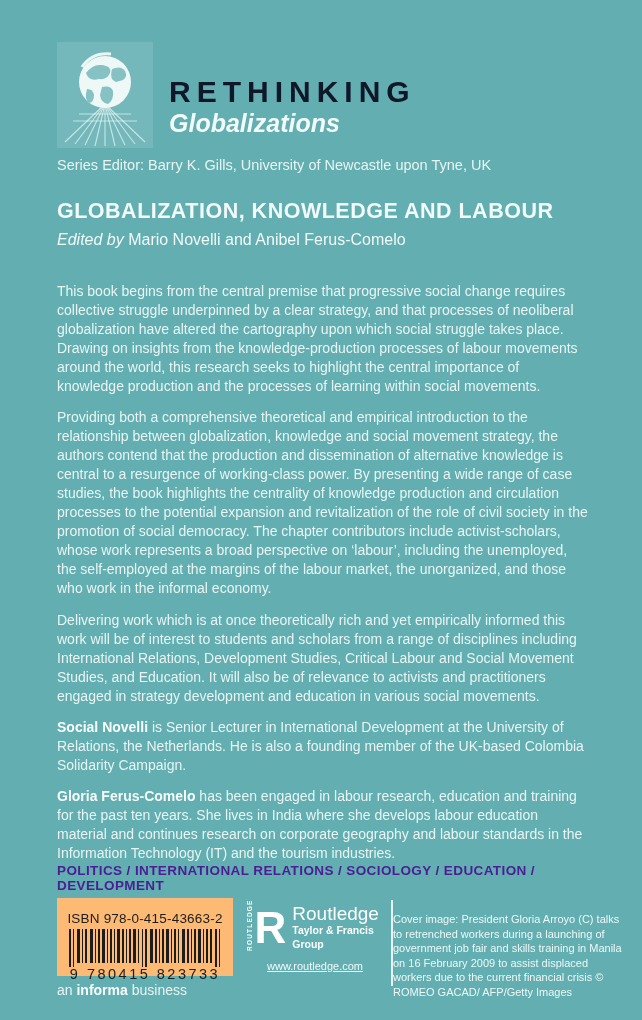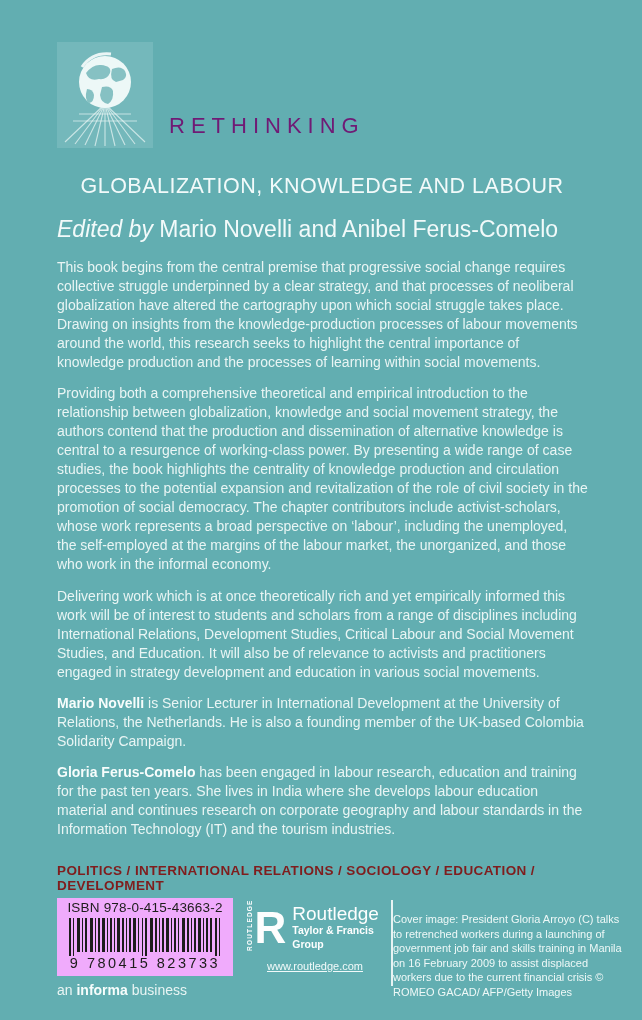--- a/index.html
+++ b/index.html
@@ -12,59 +12,59 @@
     overflow:hidden;
   }
   .page{position:absolute;inset:0;}
   .content{padding:42px 55px 0 57px;}
 
   
   .logo-row{display:flex;align-items:flex-end;}
   .logo-box{width:96px;height:106px;flex:0 0 auto;}
   .logo-text{margin-left:16px;margin-bottom:10px;}
   .series-name{
-    font-size:22px;letter-spacing:6px;color:#701a75;line-height:1.15;
+    font-size:30px;letter-spacing:6px;color:#0f172a;line-height:1.15;font-weight:bold;
   }
   .series-subname{
     font-size:25px;font-weight:bold;font-style:italic;color:#f3fbfa;line-height:1.15;
   }
   .series-editor{
     margin-top:9px;font-size:14.5px;color:#e9f5f4;
   }
 
   
   .book-title{
-    margin-top:26px;font-size:21.5px;letter-spacing:0.5px;color:#f2fafa;font-weight:400;text-align:center;
-  }
-  .edited-line{margin-top:17px;font-size:23px;color:#f2fafa;}
+    margin-top:26px;font-size:21.5px;letter-spacing:0.5px;color:#f2fafa;font-weight:700;
+  }
+  .edited-line{margin-top:7px;font-size:16px;color:#f2fafa;}
   .edited-prefix{font-style:italic;}
 
   
-  .blurb{margin-top:15px;width:532px;}
+  .blurb{margin-top:33px;width:532px;}
   .blurb p{
     margin:0 0 12px 0;font-size:14px;line-height:1.36;color:#e9f5f4;
   }
   .bio-name{font-weight:bold;color:#f7fdfc;}
 
   
   .categories{
     position:absolute;left:57px;top:863px;
-    font-size:13.5px;font-weight:bold;letter-spacing:0.4px;color:#7f1d1d;
+    font-size:13.5px;font-weight:bold;letter-spacing:0.4px;color:#4c1d95;
     width:540px;
   }
 
   
   .bottom-row{
     position:absolute;left:57px;top:898px;right:14px;
     display:flex;align-items:flex-start;
   }
   .barcode-box{
-    width:176px;height:78px;background:#f0abfc;
+    width:176px;height:78px;background:#fdba74;
     color:#1d1d1b;text-align:center;flex:0 0 auto;
-    padding-top:3px;box-sizing:border-box;
+    padding-top:14px;box-sizing:border-box;
   }
   .isbn-label{font-size:13.5px;letter-spacing:0.2px;line-height:1.1;}
   .bars{margin:2px auto 0 auto;width:156px;height:38px;display:block;}
   .barcode-digits{
     font-size:14.5px;letter-spacing:2.5px;line-height:1.05;margin-top:0;
     font-family:"Liberation Sans", sans-serif;
   }
 
   .pub{margin-left:14px;width:136px;flex:0 0 auto;color:#fdfefe;padding-top:6px;}
   .pub-top{display:flex;align-items:center;}
@@ -124,33 +124,35 @@
             <path d="M29 31 q7 -9 15 -8 q11 1 9 8 q-3 7 -11 6 q-10 3 -13 -6 z"></path>
             <path d="M55 27 q9 -4 13 2 q3 6 -2 9 l-7 2 q-7 -2 -4 -13 z"></path>
             <path d="M45 45 q9 -2 11 4 q1 9 -5 13 q-7 -1 -8 -9 z"></path>
             <path d="M30 47 q6 0 7 6 q0 7 -5 8 q-5 -4 -2 -14 z"></path>
           </g>
           <path d="M25 25 q10 -15 29 -13" stroke="#ffffff" stroke-width="3" fill="none" opacity="0.85"></path>
         </svg>
       </div>
       <div class="logo-text">
         <div class="series-name">RETHINKING</div>
+        <div class="series-subname">Globalizations</div>
       </div>
     </div>
 
+    <div class="series-editor">Series Editor: Barry K. Gills, University of Newcastle upon Tyne, UK</div>
 
     <div class="book-title">GLOBALIZATION, KNOWLEDGE AND LABOUR</div>
 
     <div class="edited-line"><span class="edited-prefix">Edited by </span><span>Mario Novelli and Anibel Ferus-Comelo</span></div>
 
     <div class="blurb">
       <p>This book begins from the central premise that progressive social change requires collective struggle underpinned by a clear strategy, and that processes of neoliberal globalization have altered the cartography upon which social struggle takes place. Drawing on insights from the knowledge-production processes of labour movements around the world, this research seeks to highlight the central importance of knowledge production and the processes of learning within social movements.</p>
       <p>Providing both a comprehensive theoretical and empirical introduction to the relationship between globalization, knowledge and social movement strategy, the authors contend that the production and dissemination of alternative knowledge is central to a resurgence of working-class power. By presenting a wide range of case studies, the book highlights the centrality of knowledge production and circulation processes to the potential expansion and revitalization of the role of civil society in the promotion of social democracy. The chapter contributors include activist-scholars, whose work represents a broad perspective on ‘labour’, including the unemployed, the self-employed at the margins of the labour market, the unorganized, and those who work in the informal economy.</p>
       <p>Delivering work which is at once theoretically rich and yet empirically informed this work will be of interest to students and scholars from a range of disciplines including International Relations, Development Studies, Critical Labour and Social Movement Studies, and Education. It will also be of relevance to activists and practitioners engaged in strategy development and education in various social movements.</p>
-      <p><span class="bio-name">Mario Novelli</span><span> is Senior Lecturer in International Development at the University of Relations, the Netherlands. He is also a founding member of the UK-based Colombia Solidarity Campaign.</span></p>
+      <p><span class="bio-name">Social Novelli</span><span> is Senior Lecturer in International Development at the University of Relations, the Netherlands. He is also a founding member of the UK-based Colombia Solidarity Campaign.</span></p>
       <p><span class="bio-name">Gloria Ferus-Comelo</span><span> has been engaged in labour research, education and training for the past ten years. She lives in India where she develops labour education material and continues research on corporate geography and labour standards in the Information Technology (IT) and the tourism industries.</span></p>
     </div>
   </div>
 
   <div class="categories">POLITICS / INTERNATIONAL RELATIONS /  SOCIOLOGY / EDUCATION / DEVELOPMENT</div>
 
   <div class="bottom-row">
 
     <div class="barcode-box">
       <div class="isbn-label">ISBN 978-0-415-43663-2</div>

